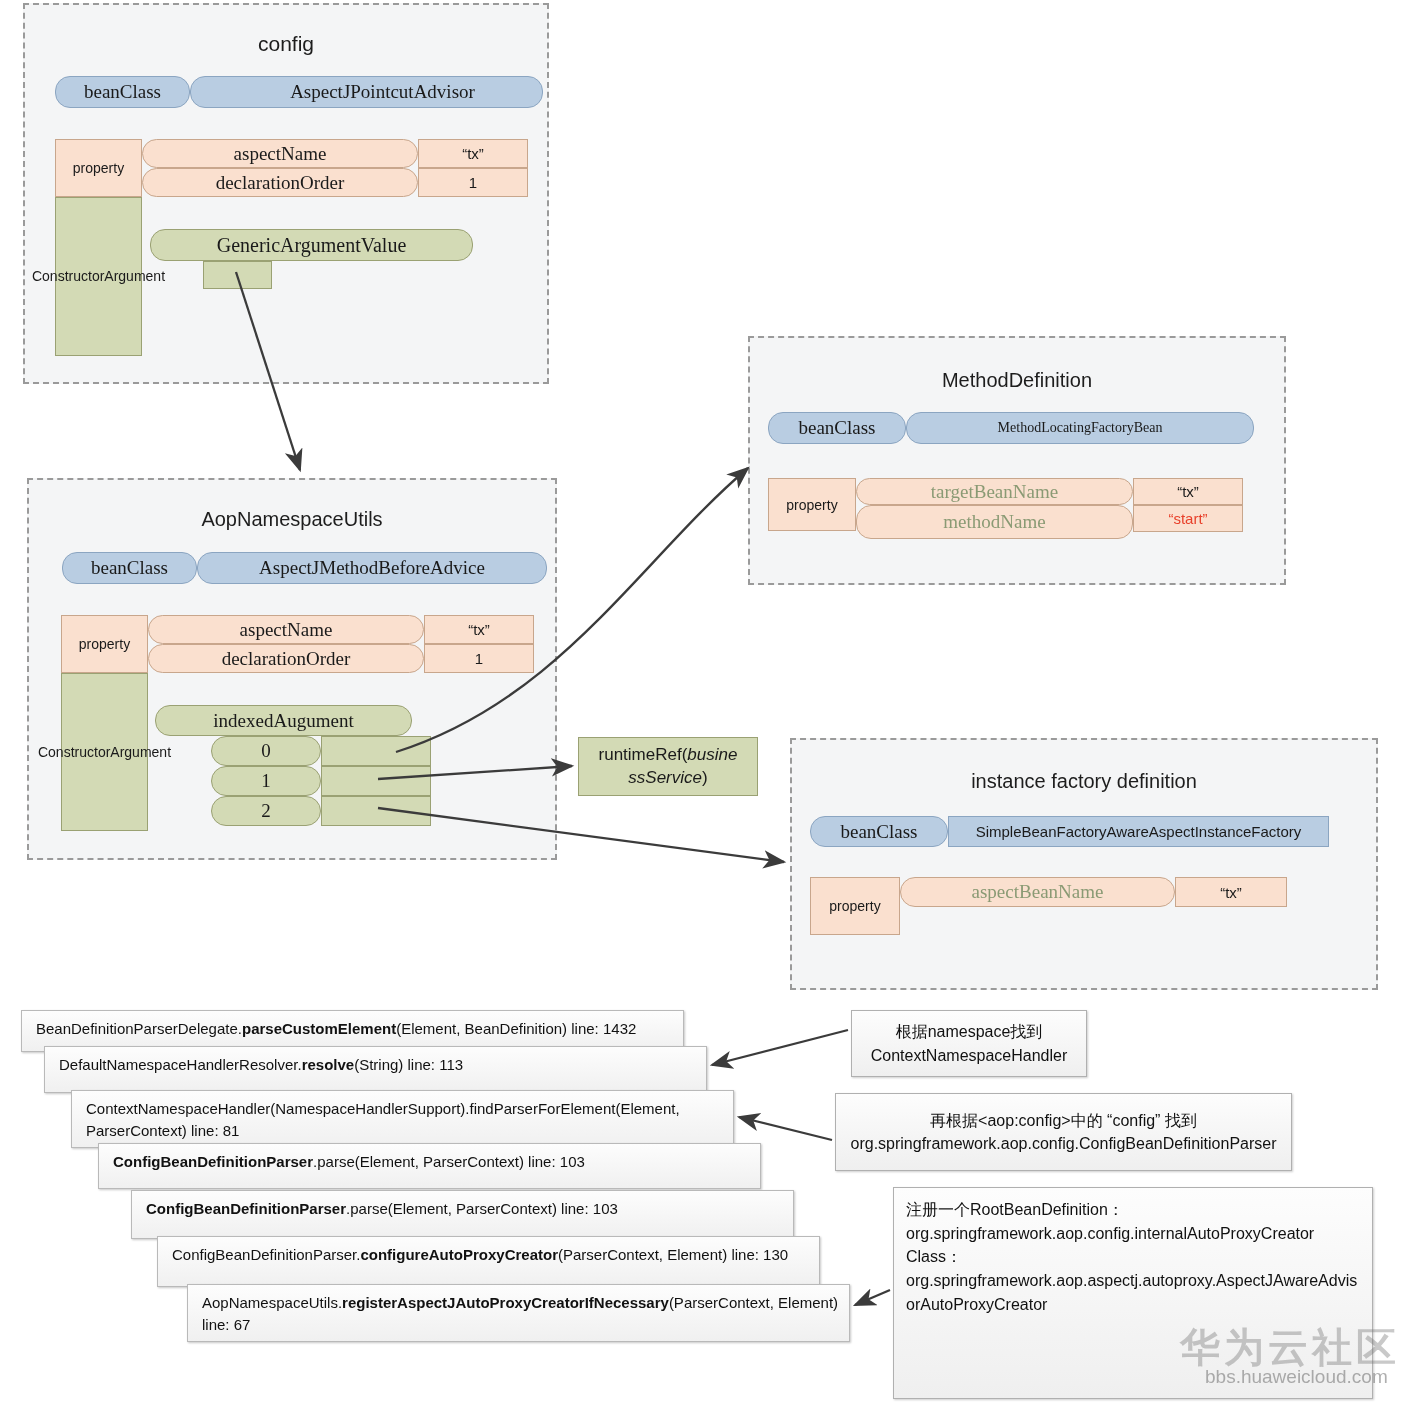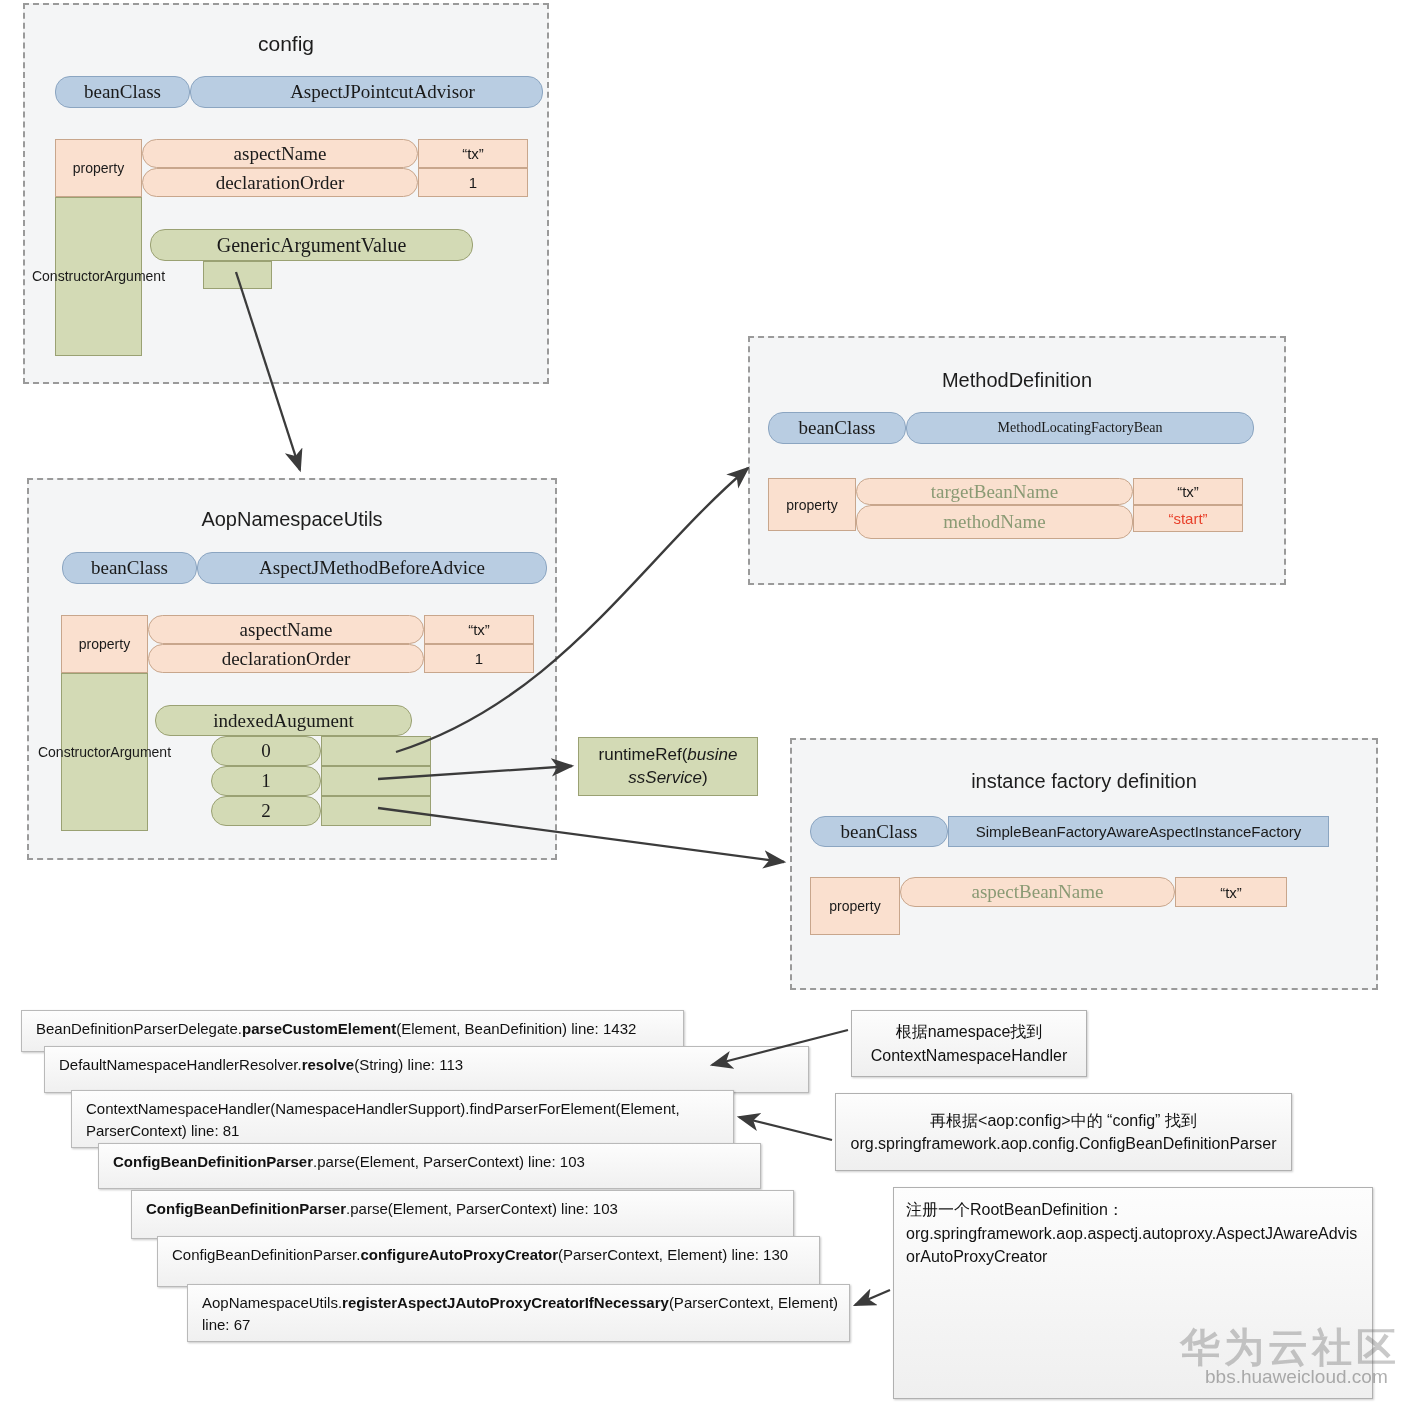--- a/index.html
+++ b/index.html
@@ -143,21 +143,21 @@
 <div class="abs cell orange sans" style="left:1175px;top:877px;width:112px;height:30px;font-size:15px;">“tx”</div>
 
 <div class="abs cell green sans" style="left:578px;top:737px;width:180px;height:59px;font-size:17px;display:block;padding:6px 8px;text-align:center;line-height:1.35;">
   <span>runtimeRef(</span><i>busine ssService</i><span>)</span>
 </div>
 
 <div class="abs frame" style="left:21px;top:1010px;width:663px;height:42px;">
   <span>BeanDefinitionParserDelegate.</span><b>parseCustomElement</b><span>(Element, BeanDefinition) line: 1432</span>
 </div>
 
-<div class="abs frame" style="left:44px;top:1046px;width:765px;height:47px;">
+<div class="abs frame" style="left:44px;top:1046px;width:663px;height:47px;">
   <span>DefaultNamespaceHandlerResolver.</span><b>resolve</b><span>(String) line: 113</span>
 </div>
 
 <div class="abs frame" style="left:71px;top:1090px;width:663px;height:58px;">
   <span>ContextNamespaceHandler(NamespaceHandlerSupport).findParserForElement(Element, ParserContext) line: 81</span>
 </div>
 
 <div class="abs frame" style="left:98px;top:1143px;width:663px;height:46px;">
   <b>ConfigBeanDefinitionParser</b><span>.parse(Element, ParserContext) line: 103</span>
 </div>
@@ -175,20 +175,22 @@
 </div>
 
 <div class="abs note" style="left:851px;top:1010px;width:236px;height:67px;text-align:center;white-space:pre-line;display:flex;align-items:center;justify-content:center;">根据namespace找到
 ContextNamespaceHandler</div>
 
 <div class="abs note" style="left:835px;top:1093px;width:457px;height:78px;text-align:center;white-space:pre-line;display:flex;align-items:center;justify-content:center;line-height:1.45;">再根据&lt;aop:config&gt;中的 “config” 找到
 org.springframework.aop.config.ConfigBeanDefinitionParser</div>
 
 <div class="abs note" style="left:893px;top:1187px;width:480px;height:212px;padding:10px 12px;line-height:1.48;">
   <div>注册一个RootBeanDefinition：</div>
+  <div style="word-break:break-all;">org.springframework.aop.config.internalAutoProxyCreator</div>
+  <div>Class：</div>
   <div style="word-break:break-all;">org.springframework.aop.aspectj.autoproxy.AspectJAwareAdvisorAutoProxyCreator</div>
 </div>
 
 <svg class="overlay">
   <defs>
     <marker id="ah" markerWidth="11" markerHeight="11" refX="9" refY="4" orient="auto" markerUnits="strokeWidth">
       <path d="M0,0 L10,4 L0,8 L2.6,4 z" fill="#3b3b3b"></path>
     </marker>
   </defs>
   <g stroke="#3b3b3b" stroke-width="2.3" fill="none" marker-end="url(#ah)">

